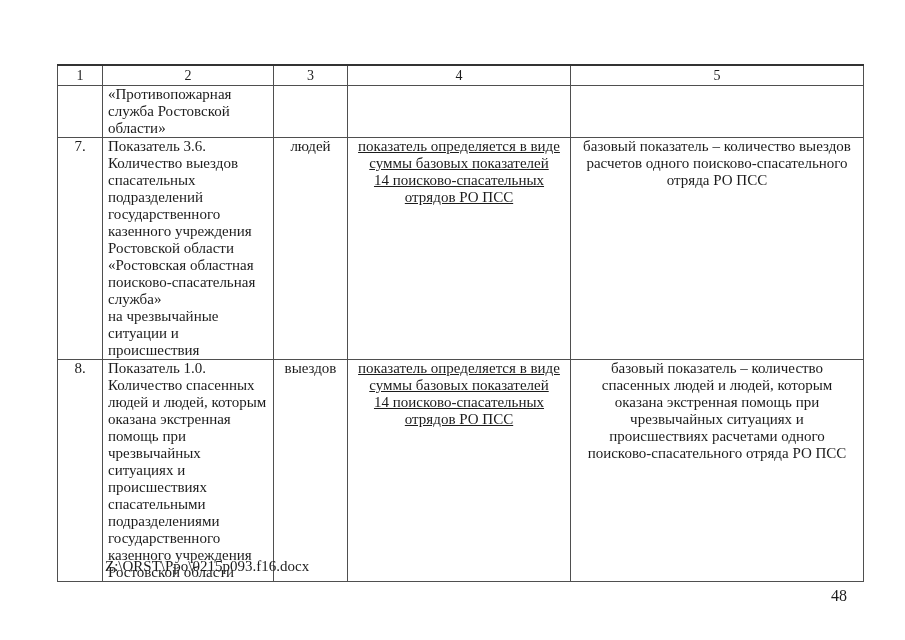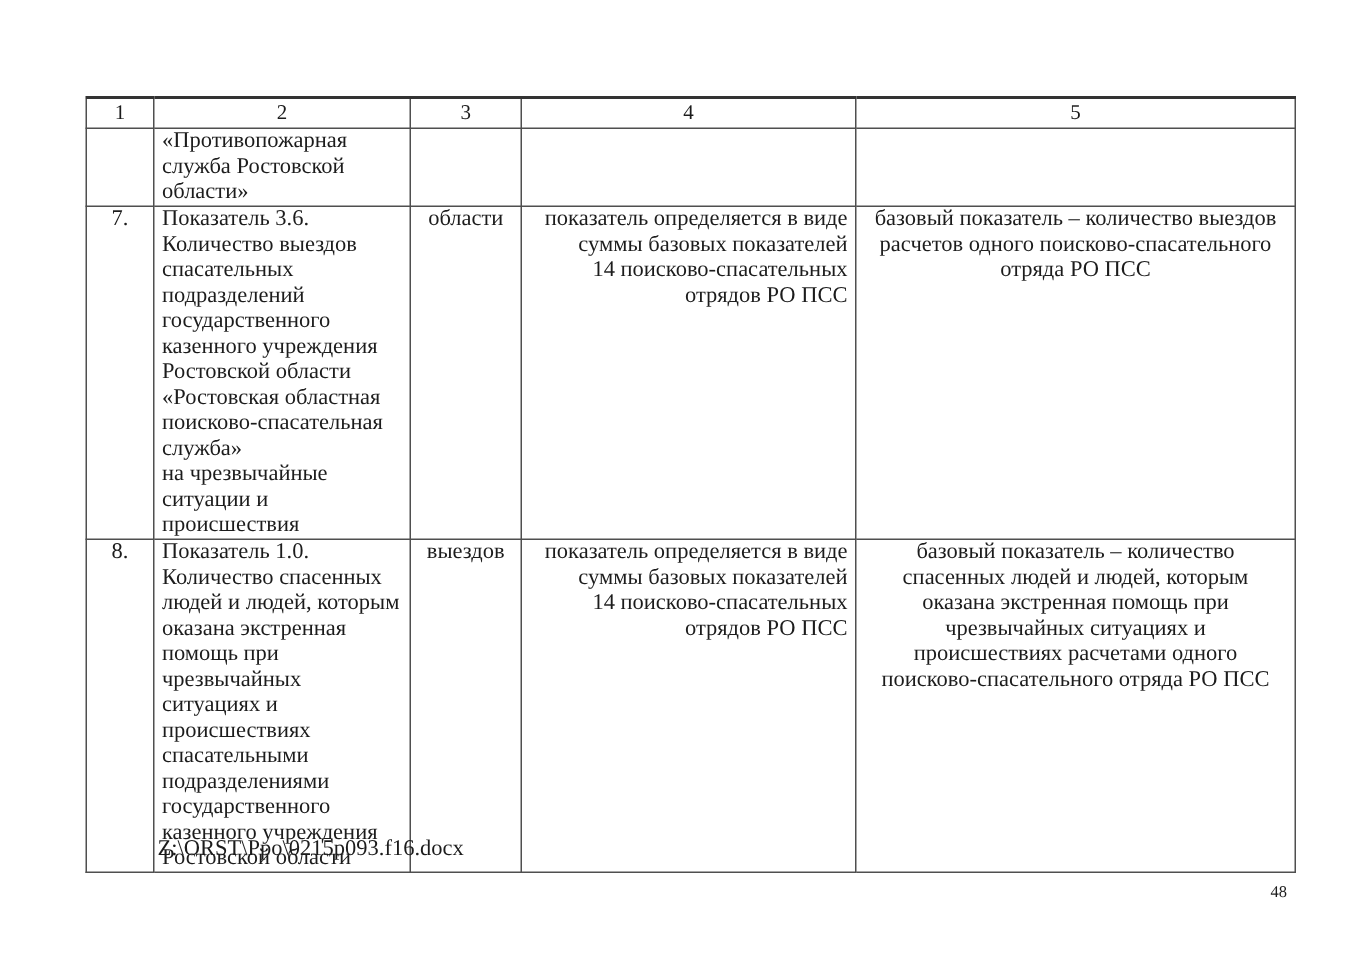--- a/index.html
+++ b/index.html
@@ -42,37 +42,37 @@
     font-size: 14px;
     padding: 0 2px;
   }
   tr.row-cont  td { height: 49px; }
   tr.row-seven td { height: 221px; }
   tr.row-eight td { height: 218px; }
 
   td.c-num   { text-align: center; padding: 0 2px; }
   td.c-name  { text-align: left;  white-space: pre-line; }
   td.c-unit  { text-align: center; }
-  td.c-method{ text-align: right; white-space: pre-line; }
+  td.c-method{ text-align: center; white-space: pre-line; text-decoration: underline; }
   td.c-base  { text-align: center;  white-space: pre-line; }
 
   .footer-path {
     position: absolute;
     left: 57px;
     top: 560px;
     font-size: 15px;
     line-height: 13px;
     color: #1c1c1c;
     margin-left: 48px;
   }
   .page-number {
     position: absolute;
-    right: 47px;
+    right: 58px;
     top: 589px;
-    font-size: 11px;
+    font-size: 16px;
     line-height: 13px;
     color: #1c1c1c;
   }
 </style>
 </head>
 <body>
 
 <div class="page">
 
   <table class="doc-table">
@@ -110,21 +110,21 @@
 подразделений
 государственного
 казенного учреждения
 Ростовской области
 «Ростовская областная
 поисково-спасательная
 служба»
 на чрезвычайные
 ситуации и
 происшествия</td>
-        <td class="c-unit">области</td>
+        <td class="c-unit">людей</td>
         <td class="c-method">показатель определяется в виде
 суммы базовых показателей
 14 поисково-спасательных
 отрядов РО ПСС</td>
         <td class="c-base">базовый показатель – количество выездов
 расчетов одного поисково-спасательного
 отряда РО ПСС</td>
       </tr>
       <tr class="row-eight">
         <td class="c-num">8.</td>

